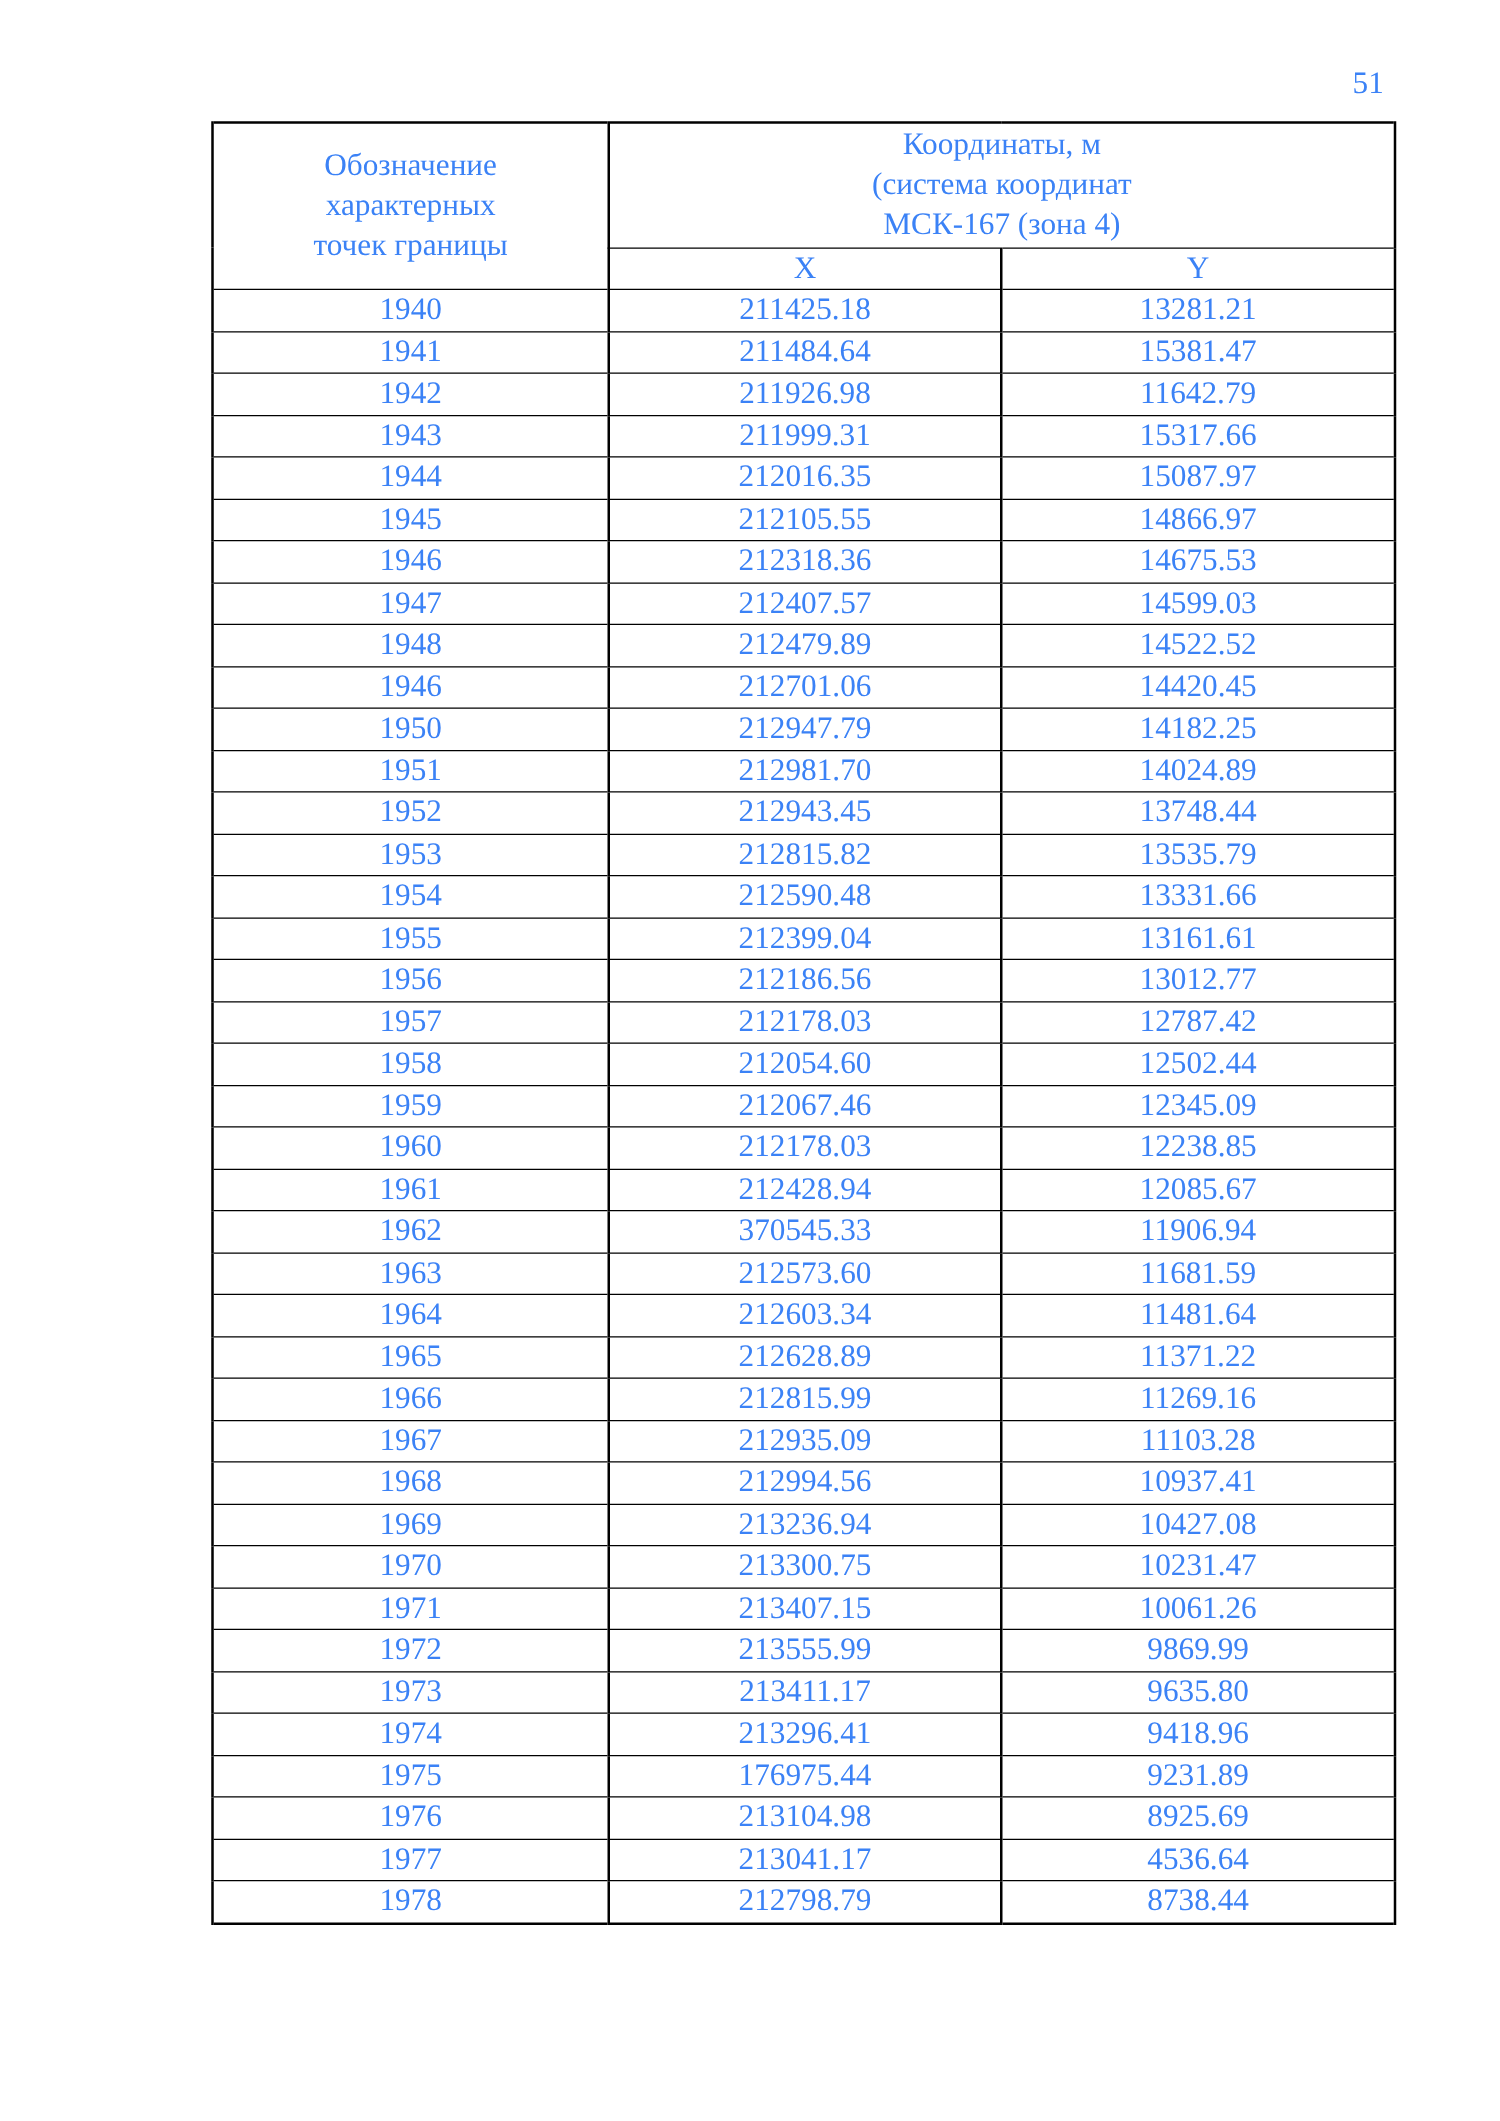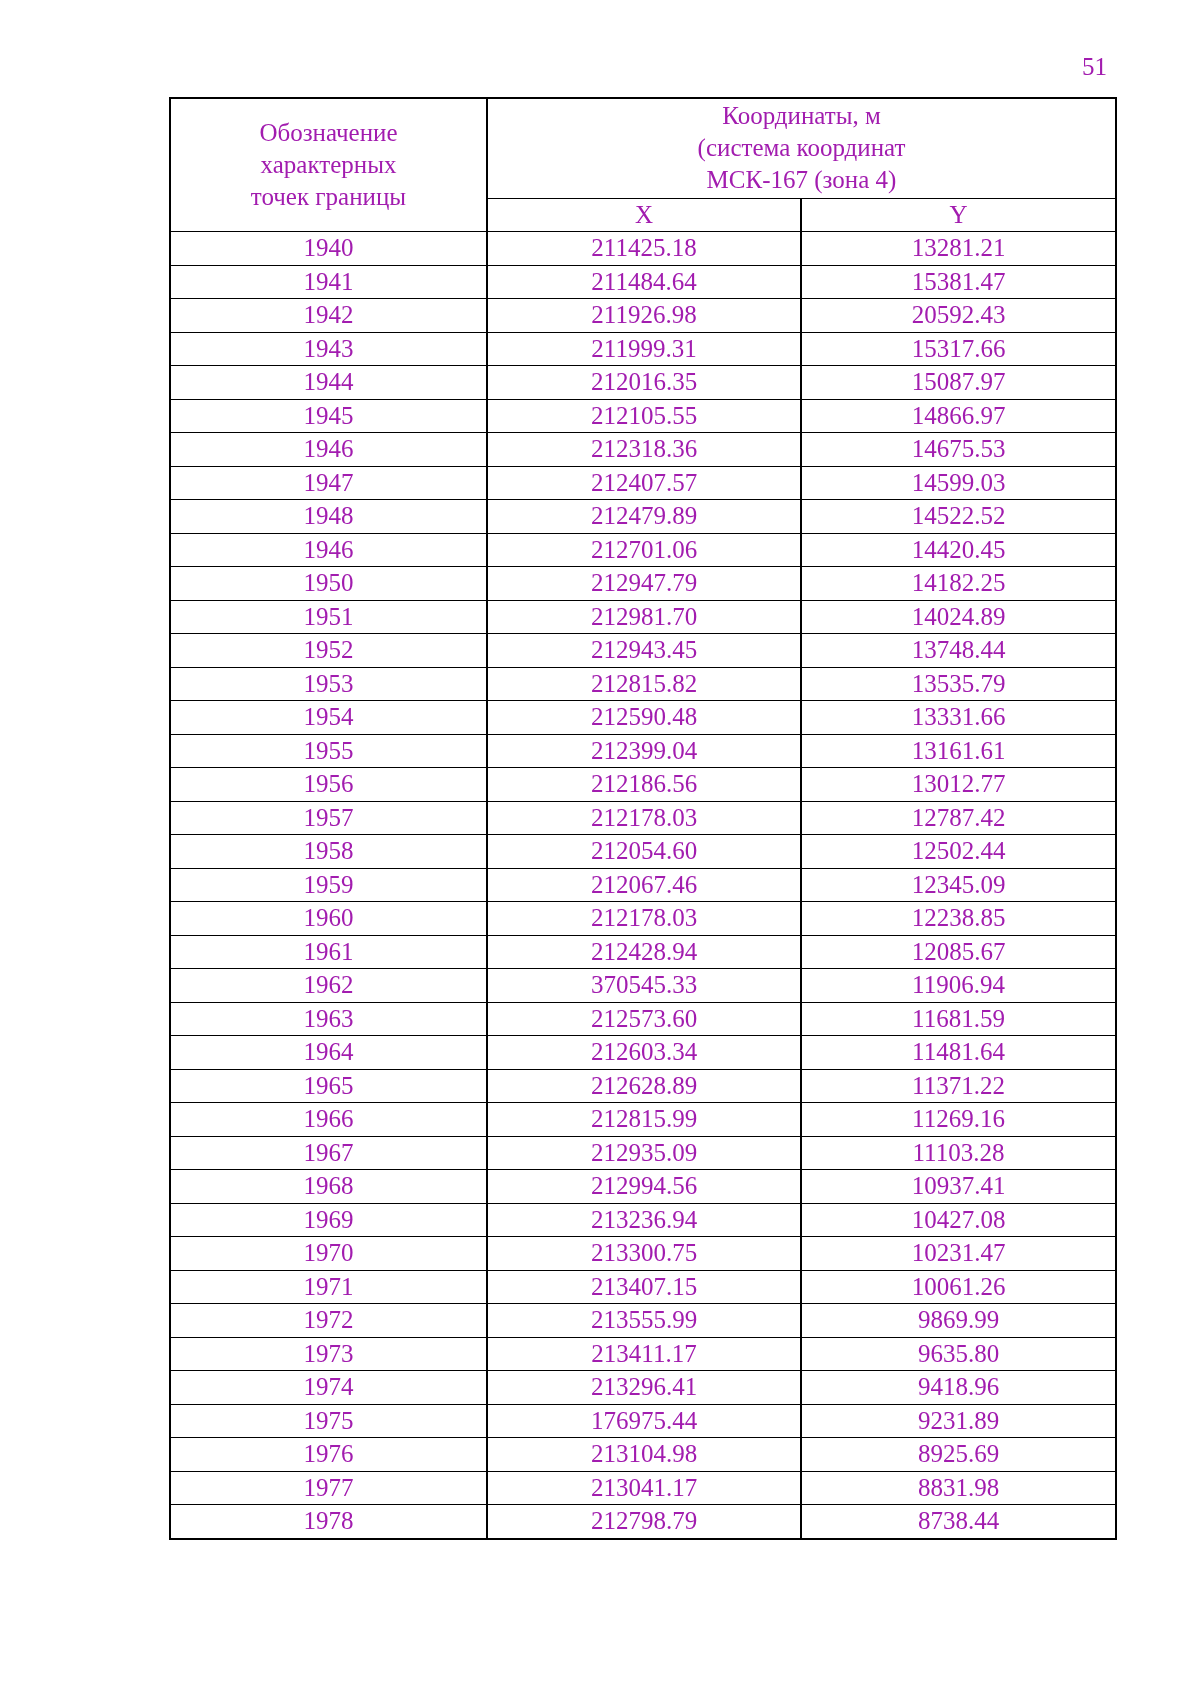--- a/index.html
+++ b/index.html
@@ -5,21 +5,21 @@
   html, body {
     margin: 0;
     padding: 0;
     background: #ffffff;
   }
   .page {
     position: relative;
     width: 1200px;
     height: 1697px;
     background: #ffffff;
-    color: #a21caf;
+    color: #3b82f6;
     font-family: "Liberation Serif", "DejaVu Serif", serif;
     overflow: hidden;
   }
   .page-number {
     position: absolute;
     top: 52px;
     left: 1082px;
     font-size: 25px;
     line-height: 30px;
   }
@@ -104,21 +104,21 @@
         <td>13281.21</td>
       </tr>
         <tr style="">
         <td>1941</td>
         <td>211484.64</td>
         <td>15381.47</td>
       </tr>
         <tr style="">
         <td>1942</td>
         <td>211926.98</td>
-        <td>20592.43</td>
+        <td>11642.79</td>
       </tr>
         <tr style="">
         <td>1943</td>
         <td>211999.31</td>
         <td>15317.66</td>
       </tr>
         <tr style="">
         <td>1944</td>
         <td>212016.35</td>
         <td>15087.97</td>
@@ -279,21 +279,21 @@
         <td>9231.89</td>
       </tr>
         <tr style="">
         <td>1976</td>
         <td>213104.98</td>
         <td>8925.69</td>
       </tr>
         <tr style="">
         <td>1977</td>
         <td>213041.17</td>
-        <td>8831.98</td>
+        <td>4536.64</td>
       </tr>
         <tr style="">
         <td>1978</td>
         <td>212798.79</td>
         <td>8738.44</td>
       </tr>
       </tbody>
   </table>
 
 </div>

